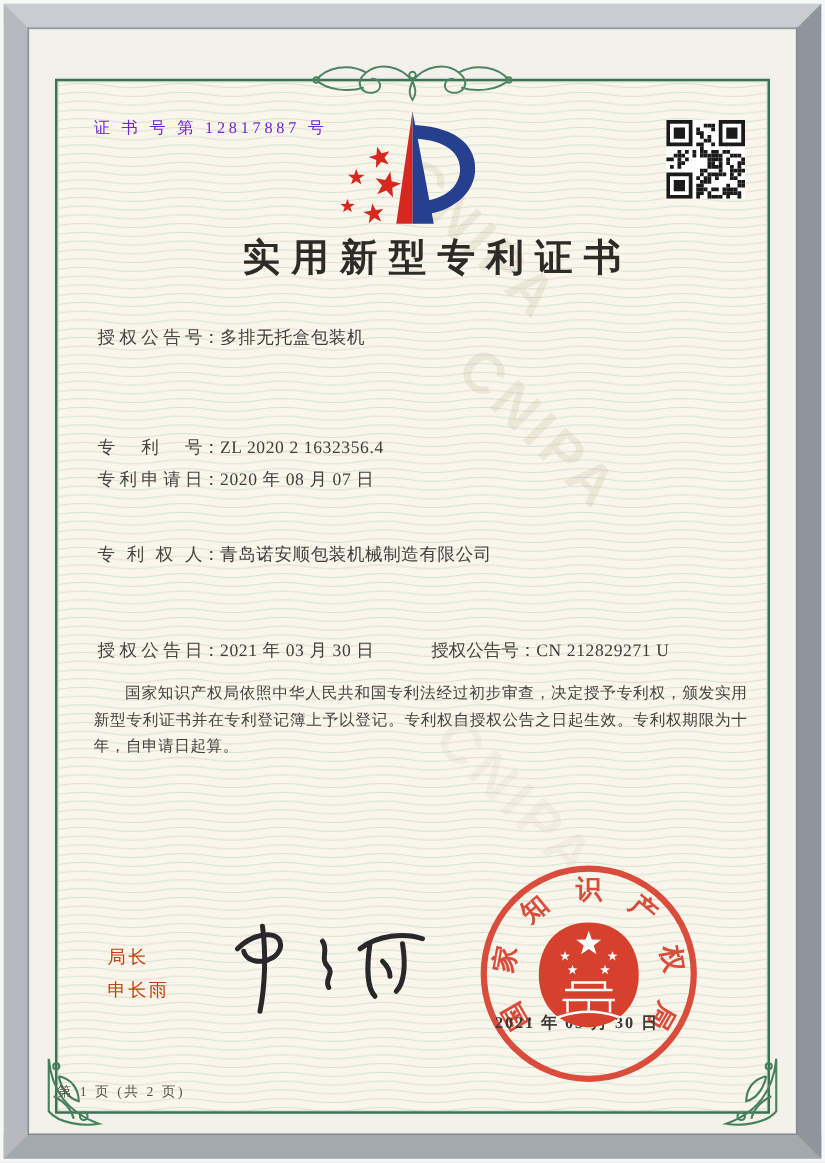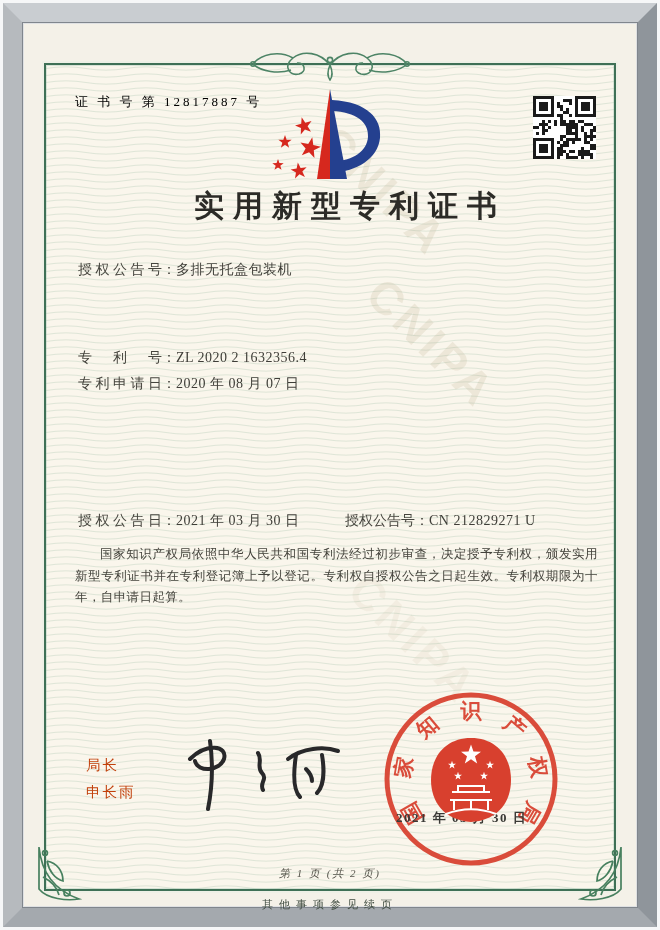--- a/index.html
+++ b/index.html
@@ -14,40 +14,40 @@
   .frame-line{position:absolute;inset:22px;border:1px solid #80868d;}
   .mat{position:absolute;inset:24px;background:#f4f1e8;}
   
   .page{position:absolute;left:44px;top:63px;right:44px;bottom:39px;
         background:#faf6ec;border:2px solid #3e7056;
         box-shadow:inset 0 0 0 1px #d7e3d6, 0 0 0 2px #eef0e6;}
   .waves{position:absolute;inset:0;width:100%;height:100%;opacity:.45;pointer-events:none;}
   .wm{position:absolute;font-family:"Liberation Sans","DejaVu Sans",sans-serif;
       font-weight:bold;font-size:46px;letter-spacing:4px;color:rgba(168,148,110,.15);
       transform:rotate(45deg);transform-origin:left top;white-space:nowrap;}
-  .cert-no{position:absolute;left:29px;top:28px;font-size:13px;color:#000000;letter-spacing:3px;}
+  .cert-no{position:absolute;left:29px;top:28px;font-size:13px;color:#6d28d9;letter-spacing:3px;}
   .logo{position:absolute;left:222px;top:21px;}
   .qr{position:absolute;left:487px;top:31px;}
   .title{position:absolute;left:1px;right:0;top:121px;text-align:center;
          font-size:30px;font-weight:bold;color:#2c2b27;letter-spacing:9px;text-indent:9px;margin-left:30px;}
   .row{position:absolute;left:32px;font-size:14px;color:#3f3e38;white-space:nowrap;}
   .lbl{display:inline-block;width:84px;text-align:justify;text-align-last:justify;color:#46453e;vertical-align:top;}
   .val{letter-spacing:.5px;}
   .grp2{position:absolute;left:267px;top:0;}
   .paras{position:absolute;left:29px;top:479px;width:523px;font-size:12.5px;
          line-height:21.5px;color:#44433c;text-align:justify;}
   .paras p{margin:0;text-indent:2em;letter-spacing:.4px;}
   .director{position:absolute;left:40px;font-size:14.5px;color:#c2410c;letter-spacing:2px;}
   .sig{position:absolute;left:118px;top:668px;}
   .sealring{position:absolute;left:334px;top:623px;opacity:.93;}
   .sealdate{position:absolute;left:350px;top:744px;width:180px;font-size:13px;
             font-weight:bold;color:#3a3a36;letter-spacing:1.5px;z-index:5;}
   .emblem{position:absolute;left:334px;top:623px;z-index:6;}
-  .pageinfo{position:absolute;left:0;right:0;top:801px;text-align:center;
-            font-size:11px;color:#55544b;letter-spacing:2px;font-style:italic;}
+  .pageinfo{position:absolute;left:0;right:0;top:801px;text-align:left;
+            font-size:11px;color:#55544b;letter-spacing:2px;}
   .orn-top{position:absolute;left:50%;top:-19px;transform:translateX(-50%);}
   .orn-bl{position:absolute;left:-13px;top:778px;}
   .orn-br{position:absolute;right:-13px;top:778px;transform:scaleX(-1);}
   .cont-note{position:absolute;left:0;right:0;top:897px;text-align:center;
              font-size:11px;color:#3f4c40;letter-spacing:6px;}
 </style>
 </head>
 <body>
 
 <div id="cert">
@@ -256,20 +256,23 @@
 
     <div class="row" style="top:196px">
       <span class="lbl">授权公告号</span>：<span class="val">多排无托盒包装机</span>
     </div>
     <div class="row" style="top:284px">
       <span class="lbl">专利号</span>：<span class="val">ZL 2020 2 1632356.4</span>
     </div>
     <div class="row" style="top:310px">
       <span class="lbl">专利申请日</span>：<span class="val">2020 年 08 月 07 日</span>
     </div>
+    <div class="row" style="top:370px">
+      <span class="lbl">专利权人</span>：<span class="val">青岛诺安顺包装机械制造有限公司</span>
+    </div>
     <div class="row" style="top:447px">
       <span class="lbl">授权公告日</span>：<span class="val">2021 年 03 月 30 日</span>
       <span class="grp2"><span class="lbl" style="width:70px">授权公告号</span>：<span class="val">CN 212829271 U</span></span>
     </div>
 
     <div class="paras">
       <p>国家知识产权局依照中华人民共和国专利法经过初步审查，决定授予专利权，颁发实用新型专利证书并在专利登记簿上予以登记。专利权自授权公告之日起生效。专利权期限为十年，自申请日起算。</p>
     </div>
 
     <div class="director" style="top:691px">局长</div>
@@ -316,14 +319,13 @@
         <path d="M72,104 L110,104"></path>
         <path d="M78,104 L78,98 L104,98 L104,104"></path>
         <path d="M70,112 L112,112 M74,112 L74,122 M91,112 L91,122 M108,112 L108,122"></path>
         <path d="M66,126 C82,120 100,120 116,126"></path>
       </g>
     </svg>
 
     <div class="pageinfo">第 1 页 (共 2 页)</div>
   </div>
 
-  <div class="cont-note">其他事项参见续页</div>
 </div>
 
 </body></html>

